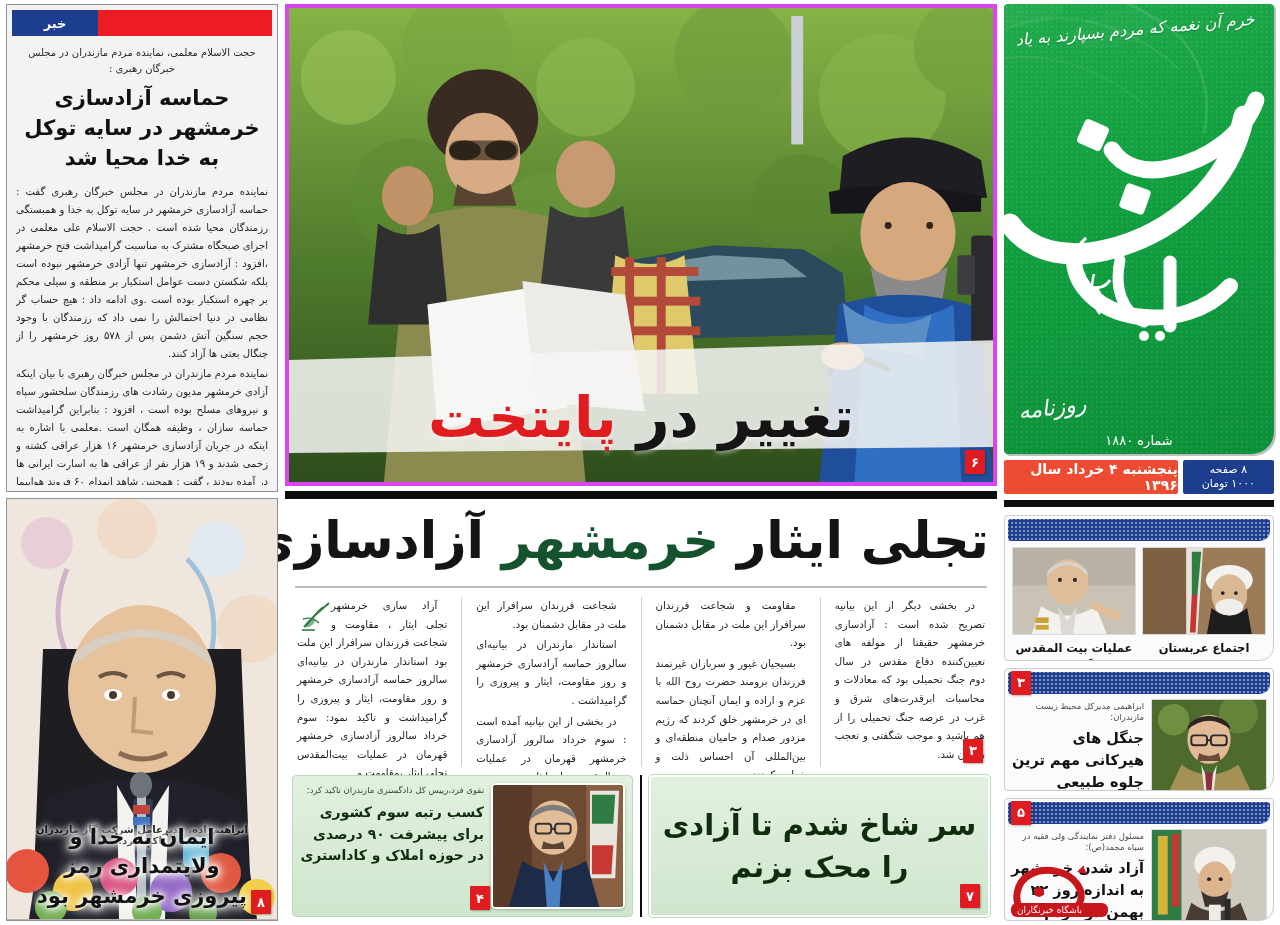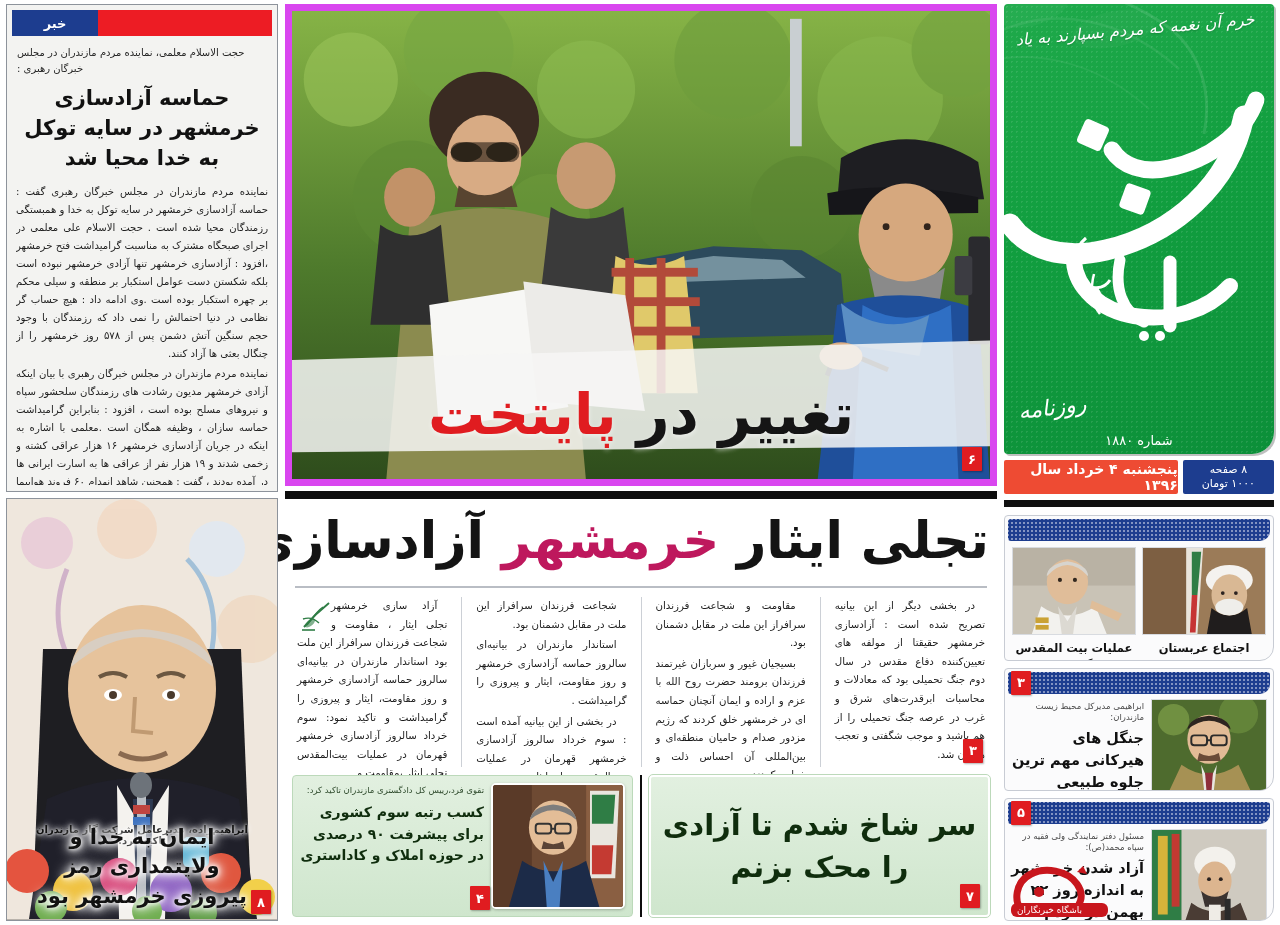--- a/index.html
+++ b/index.html
@@ -261,21 +261,21 @@
     padding: 4px 3px;
     display: flex;
     flex-direction: column;
     gap: 0;
   }
 
   .hero {
     position: relative;
     width: 100%;
     height: 482px;
-    border: 7px solid #d946ef;
+    border: 4px solid #d946ef;
     overflow: hidden;
     flex: none;
     background: #2f4a22;
   }
   .hero-caption {
     position: absolute;
     bottom: 36px;
     left: 0; right: 0;
     text-align: center;
     font-size: 57px;
@@ -301,21 +301,21 @@
     flex: none;
   }
   .headline {
     text-align: center;
     font-size: 51px;
     font-weight: bold;
     line-height: 1.18;
     color: #141414;
     white-space: nowrap;
   }
-  .hl-red { color: #be185d; text-align: right; }
+  .hl-red { color: #14532d; text-align: right; }
   .subhead {
     margin-top: 13px;
     text-align: center;
     font-size: 12.5px;
     font-weight: bold;
     color: #c8161d;
     line-height: 1.4;
   }
   .subhead .star { color: #e01c20; font-size: 11px; }
 
@@ -438,21 +438,21 @@
     flex: none;
   }
   .nb-tag-red { flex: 1 1 auto; background: #ed1c24; }
   .nb-tag-blue {
     width: 86px; background: #1d3d8f; color: #fff;
     display: flex; align-items: center; justify-content: center;
     font-size: 13px; font-weight: bold;
   }
   .nb-kicker {
     margin: 9px 10px 0 10px;
-    font-size: 10px; color: #262626; text-align: left; line-height: 1.55;
+    font-size: 10px; color: #262626; text-align: center; line-height: 1.55;
   }
   .nb-head {
     margin: 8px 8px 0 8px;
     font-size: 21px; font-weight: bold; color: #111;
     text-align: center; line-height: 1.42;
   }
   .nb-body {
     margin: 10px 9px 6px 9px;
     font-size: 10.1px; line-height: 1.78; color: #1f1f1f;
     text-align: justify;

